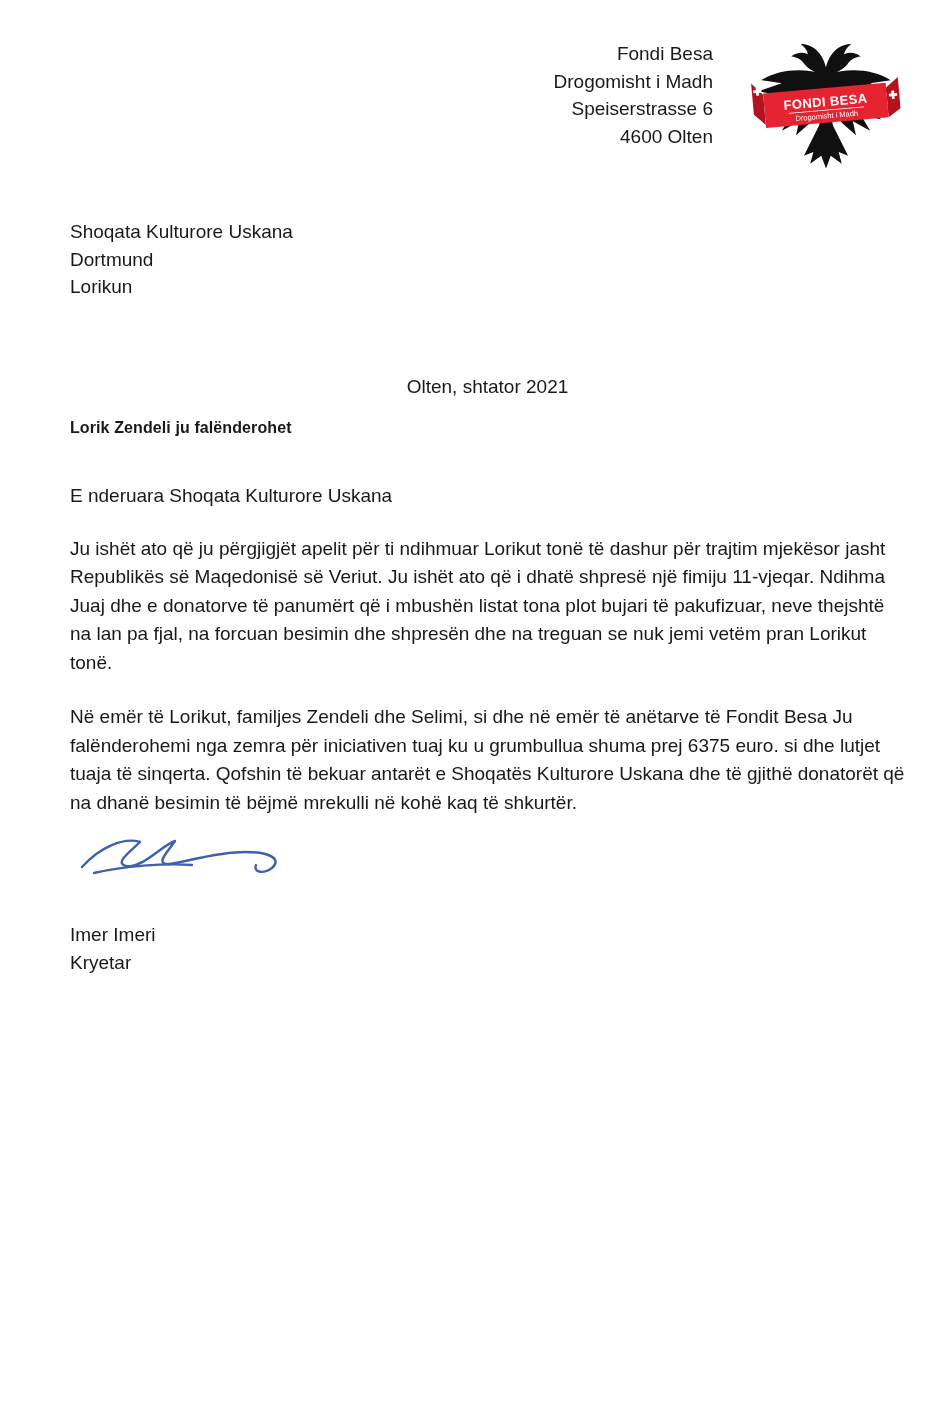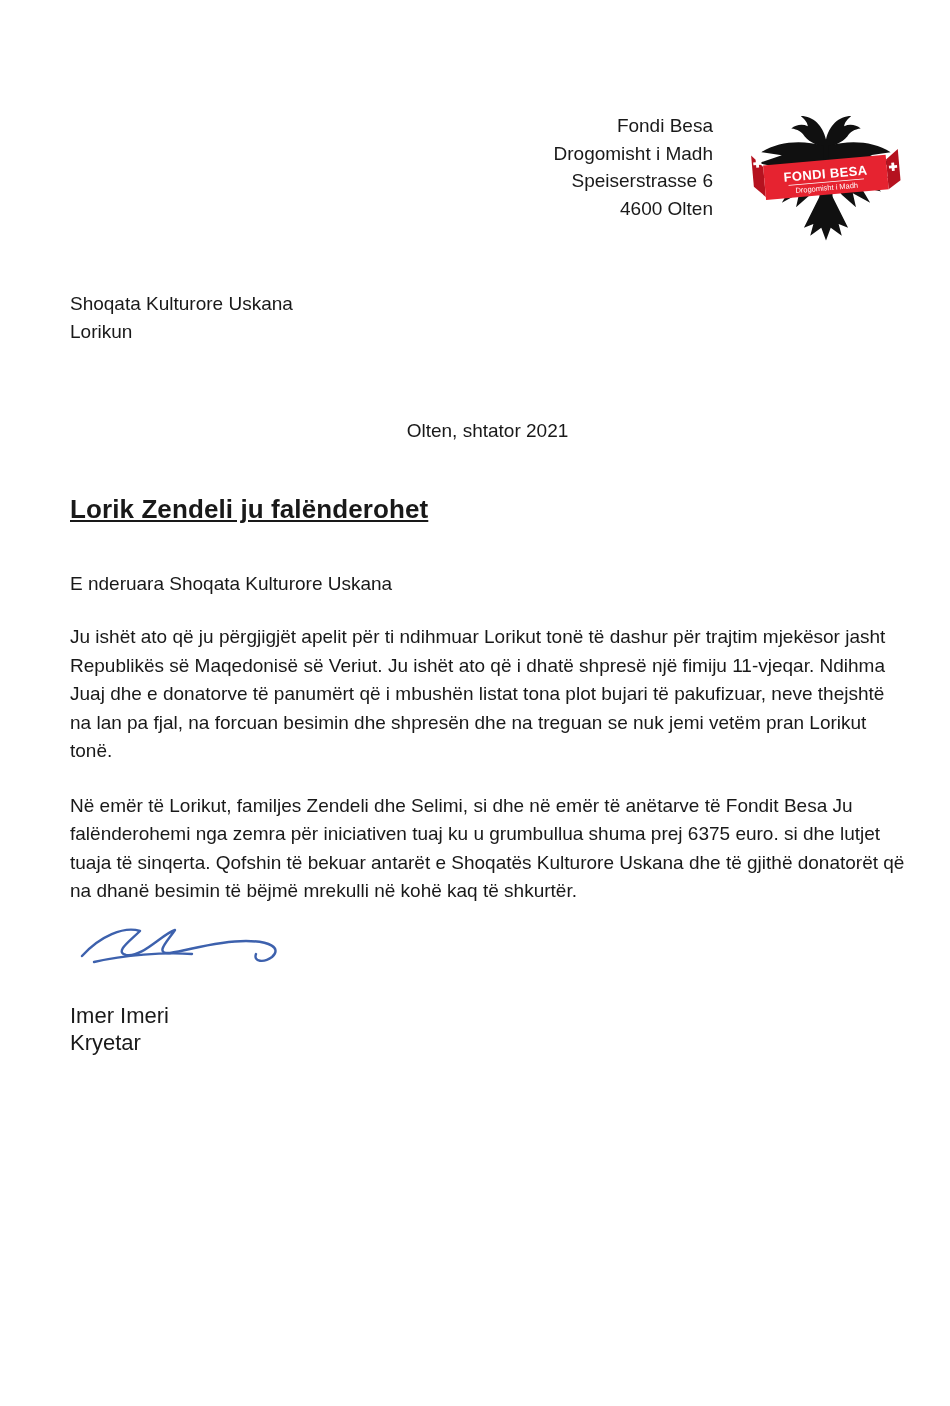--- a/index.html
+++ b/index.html
@@ -5,21 +5,21 @@
   * { margin: 0; padding: 0; box-sizing: border-box; }
   html, body { background: #ffffff; }
   .page {
     width: 950px;
     height: 1406px;
     margin: 0 auto;
     background: #ffffff;
     font-family: "Liberation Sans", sans-serif;
     color: #191919;
     position: relative;
-    padding: 108px 45px 0 70px;
+    padding: 36px 45px 0 70px;
     overflow: hidden;
   }
   .letterhead {
     display: flex;
     justify-content: flex-end;
     align-items: flex-start;
     gap: 34px;
   }
   .sender {
     text-align: right;
@@ -33,47 +33,46 @@
     font-size: 19px;
     line-height: 27.5px;
   }
   .dateline {
     margin-top: 72px;
     text-align: center;
     font-size: 19px;
     line-height: 27px;
   }
   .subject {
-    margin-top: 50px;
-    font-size: 26px;
+    margin-top: 19px;
+    font-size: 16px;
     font-weight: bold;
     letter-spacing: 0.1px;
-    text-decoration: underline;
   }
   .salutation {
     margin-top: 45px;
     font-size: 19px;
     line-height: 27px;
   }
   p.body-par {
     margin-top: 26px;
     font-size: 19px;
     line-height: 28.5px;
     max-width: 836px;
   }
   .closing {
     margin-top: 93px;
     font-size: 19px;
     line-height: 27px;
   }
   .signature-block { margin-top: 6px; margin-left: 4px; height: 74px; }
   .signer {
-    font-size: 22px;
+    font-size: 19px;
     line-height: 27.5px;
-    margin-top: 16px;
+    margin-top: 24px;
   }
   svg text { font-family: "Liberation Sans", sans-serif; }
 </style>
 </head>
 <body>
 
 <div class="page">
 
   <div class="letterhead">
     <div class="sender">
@@ -121,20 +120,21 @@
               <rect x="-5.2" y="-1.8" width="10.4" height="3.6"></rect>
             </g>
           </g>
         </g>
       </svg>
     </div>
   </div>
 
   <div class="recipient">
     <div>Shoqata Kulturore Uskana</div>
+    <div>Dortmund</div>
     <div>Lorikun</div>
   </div>
 
   <div class="dateline">Olten, shtator 2021</div>
 
   <div class="subject">Lorik Zendeli ju falënderohet</div>
 
   <div class="salutation">E nderuara Shoqata Kulturore Uskana</div>
 
   <p class="body-par">Ju ishët ato që ju përgjigjët apelit për ti ndihmuar Lorikut tonë të dashur për trajtim mjekësor jasht Republikës së Maqedonisë së Veriut. Ju ishët ato që i dhatë shpresë një fimiju 11-vjeqar. Ndihma Juaj dhe e donatorve të panumërt që i mbushën listat tona plot bujari të pakufizuar, neve thejshtë na lan pa fjal, na forcuan besimin dhe shpresën dhe na treguan se nuk jemi vetëm pran Lorikut tonë.</p>

